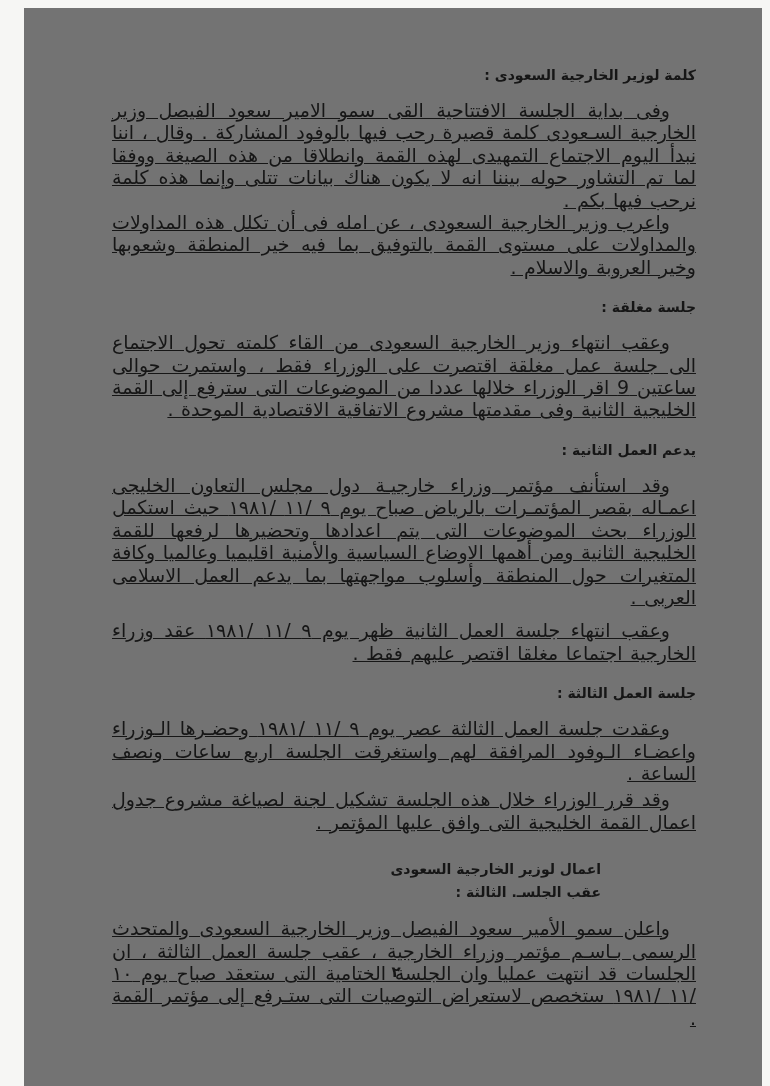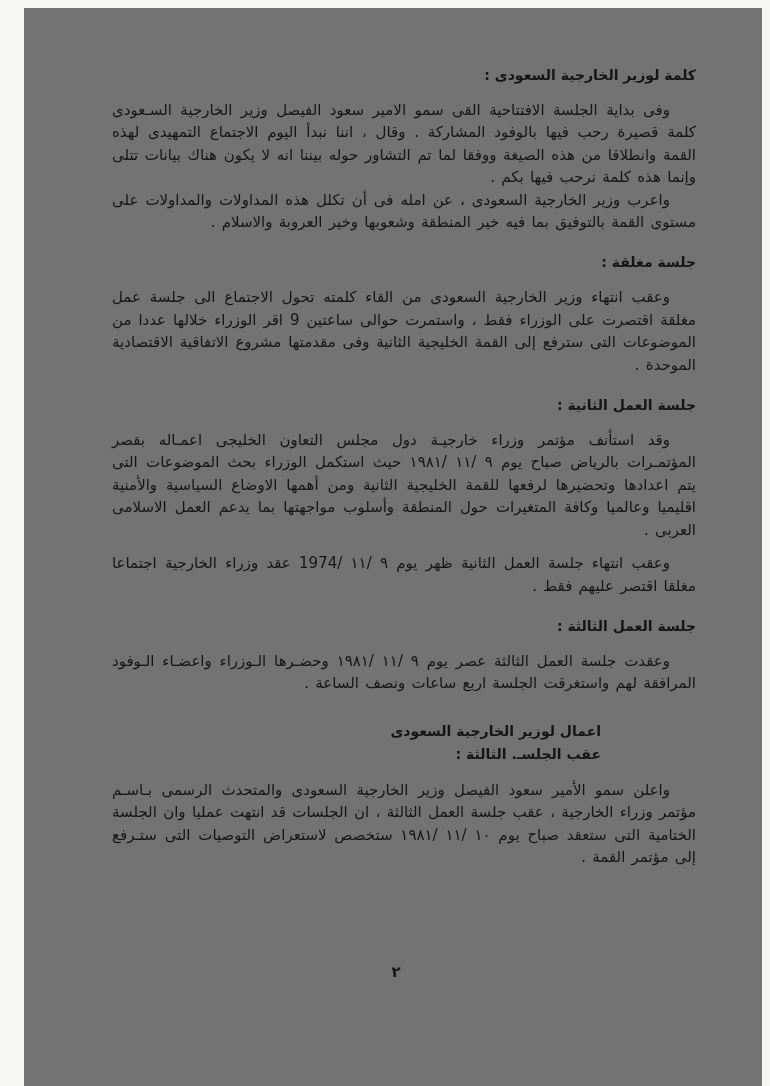--- a/index.html
+++ b/index.html
@@ -24,26 +24,27 @@
   h2.sec-heading {
     font-size: 14px;
     font-weight: 700;
     margin: 19px 0 14px 0;
     line-height: 20px;
     letter-spacing: 0.2px;
   }
   section:first-of-type h2.sec-heading { margin-top: 0; }
   p.para {
     margin: 0;
-    font-size: 15px;
+    font-size: 19px;
     line-height: 22.4px;
     text-align: justify;
     text-align-last: right;
     text-indent: 26px;
     word-spacing: 1.5px;
+    text-decoration: underline;
   }
   p.para.gap-top { margin-top: 11px; }
   p.para.gap-top-sm { margin-top: 4px; }
   .announce-heading {
     width: fit-content;
     margin: 26px 95px 14px 0;
     font-size: 14px;
     font-weight: 700;
     line-height: 21px;
   }
@@ -71,28 +72,29 @@
     <p class="para">وفى بداية الجلسة الافتتاحية القى سمو الامير سعود الفيصل وزير الخارجية السـعودى كلمة قصيرة رحب فيها بالوفود المشاركة . وقال ، اننا نبدأ اليوم الاجتماع التمهيدى لهذه القمة وانطلاقا من هذه الصيغة ووفقا لما تم التشاور حوله بيننا انه لا يكون هناك بيانات تتلى وإنما هذه كلمة نرحب فيها بكم .</p>
     <p class="para">واعرب وزير الخارجية السعودى ، عن امله فى أن تكلل هذه المداولات والمداولات على مستوى القمة بالتوفيق بما فيه خير المنطقة وشعوبها وخير العروبة والاسلام .</p>
   </section>
 
   <section>
     <h2 class="sec-heading">جلسة مغلقة :</h2>
     <p class="para">وعقب انتهاء وزير الخارجية السعودى من القاء كلمته تحول الاجتماع الى جلسة عمل مغلقة اقتصرت على الوزراء فقط ، واستمرت حوالى ساعتين 9 اقر الوزراء خلالها عددا من الموضوعات التى سترفع إلى القمة الخليجية الثانية وفى مقدمتها مشروع الاتفاقية الاقتصادية الموحدة .</p>
   </section>
 
   <section>
-    <h2 class="sec-heading">جلسة العمل الثانية :</h2>
+    <h2 class="sec-heading">يدعم العمل الثانية :</h2>
     <p class="para">وقد استأنف مؤتمر وزراء خارجيـة دول مجلس التعاون الخليجى اعمـاله بقصر المؤتمـرات بالرياض صباح يوم ٩ /١١ /١٩٨١ حيث استكمل الوزراء بحث الموضوعات التى يتم اعدادها وتحضيرها لرفعها للقمة الخليجية الثانية ومن أهمها الاوضاع السياسية والأمنية اقليميا وعالميا وكافة المتغيرات حول المنطقة وأسلوب مواجهتها بما يدعم العمل الاسلامى العربى .</p>
-    <p class="para gap-top">وعقب انتهاء جلسة العمل الثانية ظهر يوم ٩ /١١ /1974 عقد وزراء الخارجية اجتماعا مغلقا اقتصر عليهم فقط .</p>
+    <p class="para gap-top">وعقب انتهاء جلسة العمل الثانية ظهر يوم ٩ /١١ /١٩٨١ عقد وزراء الخارجية اجتماعا مغلقا اقتصر عليهم فقط .</p>
   </section>
 
   <section>
     <h2 class="sec-heading">جلسة العمل الثالثة :</h2>
     <p class="para">وعقدت جلسة العمل الثالثة عصر يوم ٩ /١١ /١٩٨١ وحضـرها الـوزراء واعضـاء الـوفود المرافقة لهم واستغرقت الجلسة اربع ساعات ونصف الساعة .</p>
+    <p class="para gap-top-sm">وقد قرر الوزراء خلال هذه الجلسة تشكيل لجنة لصياغة مشروع جدول اعمال القمة الخليجية التى وافق عليها المؤتمر .</p>
   </section>
 
   <section>
     <div class="announce-heading">
       <div class="line1">اعمال لوزير الخارجية السعودى</div>
       <div class="line2">عقب الجلسـ. الثالثة :</div>
     </div>
     <p class="para">واعلن سمو الأمير سعود الفيصل وزير الخارجية السعودى والمتحدث الرسمى بـاسـم مؤتمر وزراء الخارجية ، عقب جلسة العمل الثالثة ، ان الجلسات قد انتهت عمليا وان الجلسة الختامية التى ستعقد صباح يوم ١٠ /١١ /١٩٨١ ستخصص لاستعراض التوصيات التى ستـرفع إلى مؤتمر القمة .</p>
   </section>
 

